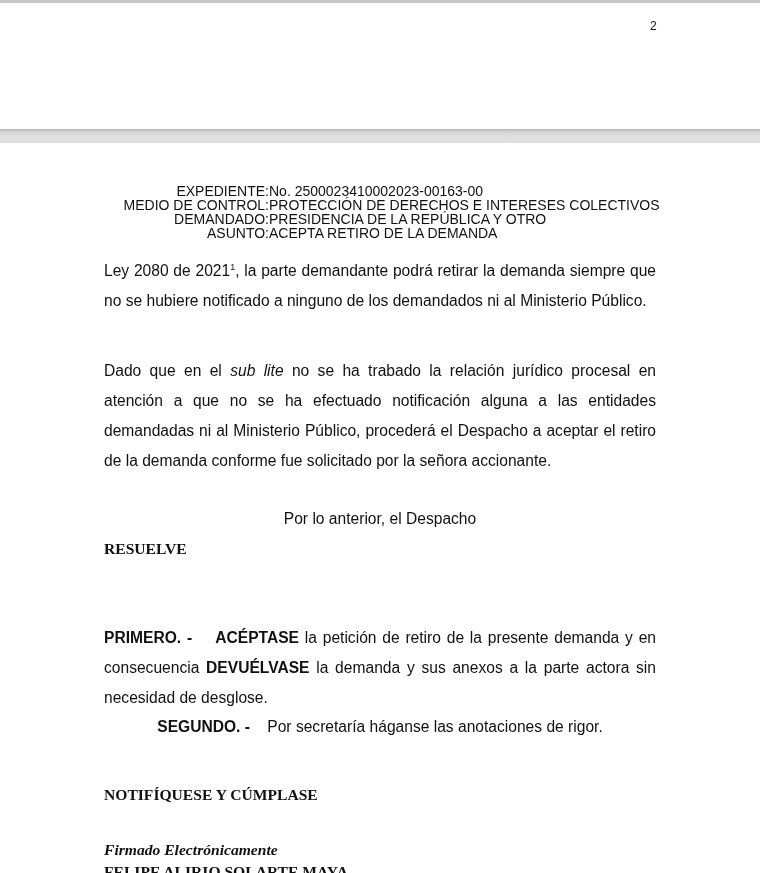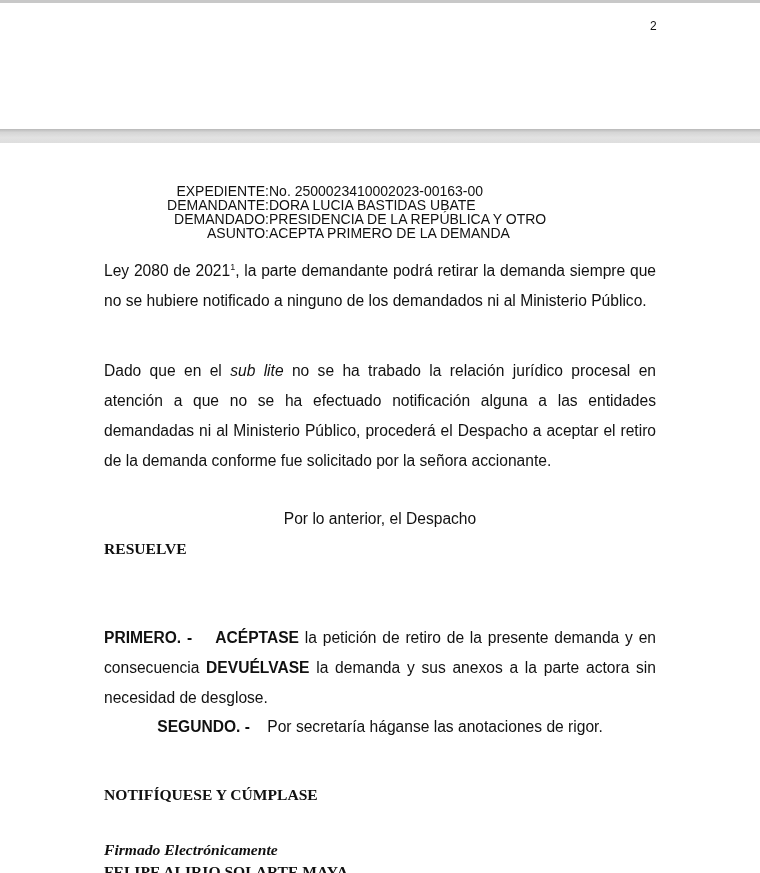--- a/index.html
+++ b/index.html
@@ -31,30 +31,30 @@
 <div class="top-edge"></div>
 <div class="page-num">2</div>
 <div class="page-gap"></div>
 
 <div class="meta">
   <div class="meta-row">
     <span class="meta-label">EXPEDIENTE:</span>
     <span>No. 2500023410002023-00163-00</span>
   </div>
   <div class="meta-row">
-    <span class="meta-label">DEMANDANTE:</span>
-    <span>DORA LUCIA BASTIDAS UBATE</span>
+    <span class="meta-label">MEDIO DE CONTROL:</span>
+    <span>PROTECCIÓN DE DERECHOS E INTERESES COLECTIVOS</span>
   </div>
   <div class="meta-row">
     <span class="meta-label">DEMANDADO:</span>
     <span>PRESIDENCIA DE LA REPÚBLICA Y OTRO</span>
   </div>
   <div class="meta-row">
     <span class="meta-label">ASUNTO:</span>
-    <span>ACEPTA PRIMERO DE LA DEMANDA</span>
+    <span>ACEPTA RETIRO DE LA DEMANDA</span>
   </div>
 </div>
 
 <div class="body-text justify last-left" style="top:252px;"><span>Ley 2080 de 2021</span><sup>1</sup><span>, la parte demandante podrá retirar la demanda siempre que no se hubiere notificado a ninguno de los demandados ni al Ministerio Público.</span></div>
 
 <div class="body-text justify last-left" style="top:356px;"><span>Dado que en el </span><span class="italic">sub lite</span><span> no se ha trabado la relación jurídico procesal en atención a que no se ha efectuado notificación alguna a las entidades demandadas ni al Ministerio Público, procederá el Despacho a aceptar el retiro de la demanda conforme fue solicitado por la señora accionante.</span></div>
 
 <div class="body-text" style="top:504px;">Por lo anterior, el Despacho</div>
 
 <div class="body-text center bold" style="top:534px;">RESUELVE</div>

